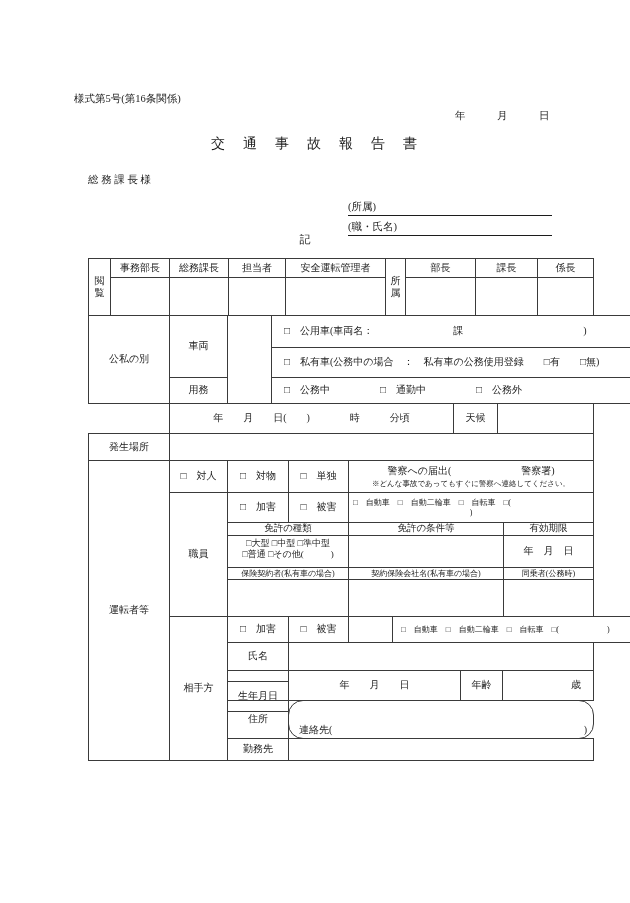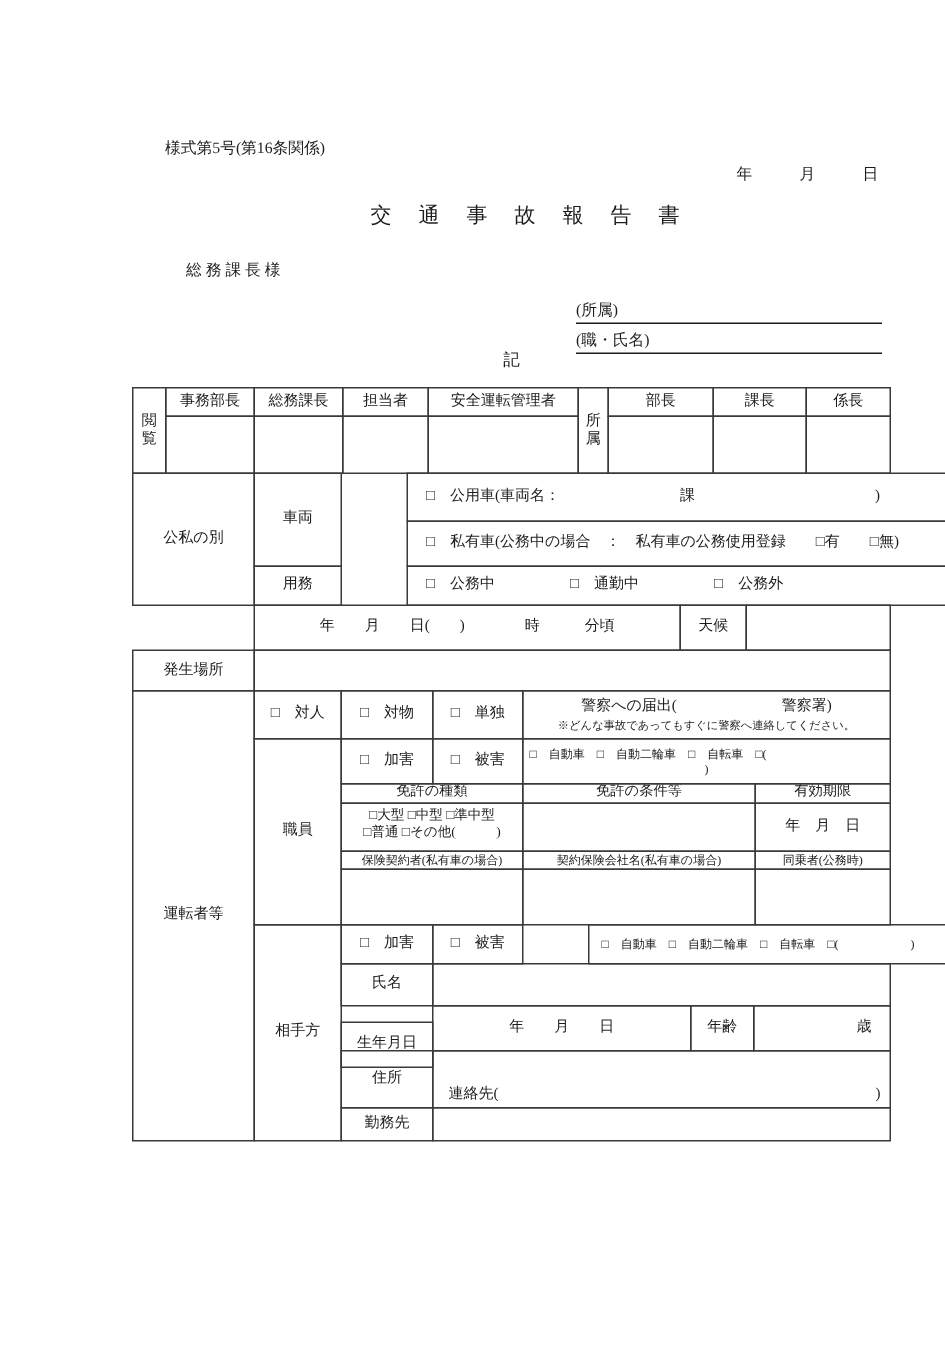--- a/index.html
+++ b/index.html
@@ -4,21 +4,21 @@
 <style>
   html,body{margin:0;padding:0;background:#fff;}
   .page{
     position:relative;
     width:630px;height:903px;
     background:#fff;
     font-family:"Liberation Serif","DejaVu Serif",serif;
     color:#1c1c1c;
     overflow:hidden;
   }
-  .abs{position:absolute;margin-left:36px;}
+  .abs{position:absolute;}
   .form-number{left:74px;top:92px;font-size:10.5px;}
   .date-line{left:455px;top:109px;font-size:10.5px;}
   .doc-title{left:0;top:135px;width:630px;text-align:center;font-size:14px;letter-spacing:2px;}
   .addressee{left:88px;top:173px;font-size:10.5px;}
   .opening{left:88px;top:186px;font-size:10.5px;}
   .uline{border-bottom:1px solid #1c1c1c;font-size:10.5px;}
   .affil{left:348px;top:200px;width:204px;height:15px;}
   .jobname{left:348px;top:220px;width:204px;height:15px;}
   .record-mark{left:0;top:232px;width:610px;text-align:center;font-size:11px;}
 
@@ -35,21 +35,21 @@
     text-align:center;
     overflow:hidden;
   }
   .vert{white-space:pre-line;line-height:1.2;}
   .hleft{justify-content:flex-start;text-align:right;padding-left:12px;margin-left:44px;}
   .hright{justify-content:flex-end;text-align:right;padding-right:12px;}
   .small{font-size:8px;}
   .pre{white-space:pre-line;}
   .col{flex-direction:column;justify-content:center;}
   .lic{font-size:9px;align-items:flex-start;justify-content:center;padding-top:2px;}
-  .bottomflex{align-items:flex-end;justify-content:space-between;padding:0 6px 2px 10px;}
+  .bottomflex{align-items:flex-end;justify-content:space-between;padding:0 6px 2px 10px;border-radius:15px;}
   .veh1-l2{display:block;width:100%;text-align:center;}
   .pol-l1{display:block;width:100%;text-align:center;font-size:10px;}
   .pol-l2{display:block;width:100%;text-align:center;font-size:7.5px;margin-top:1px;}
 </style>
 </head>
 <body>
 
 <div class="page">
 
   <div class="abs form-number">様式第5号(第16条関係)</div>

